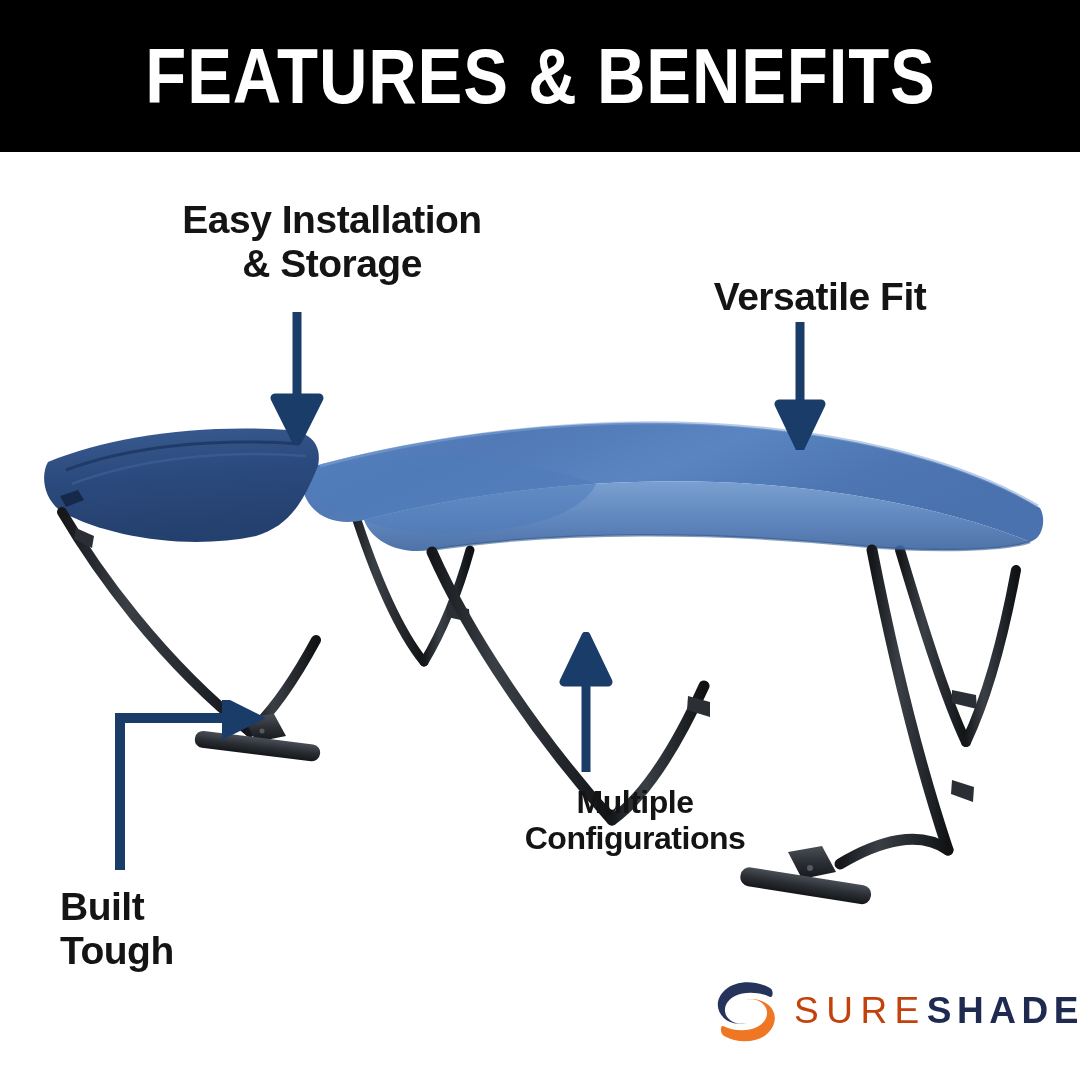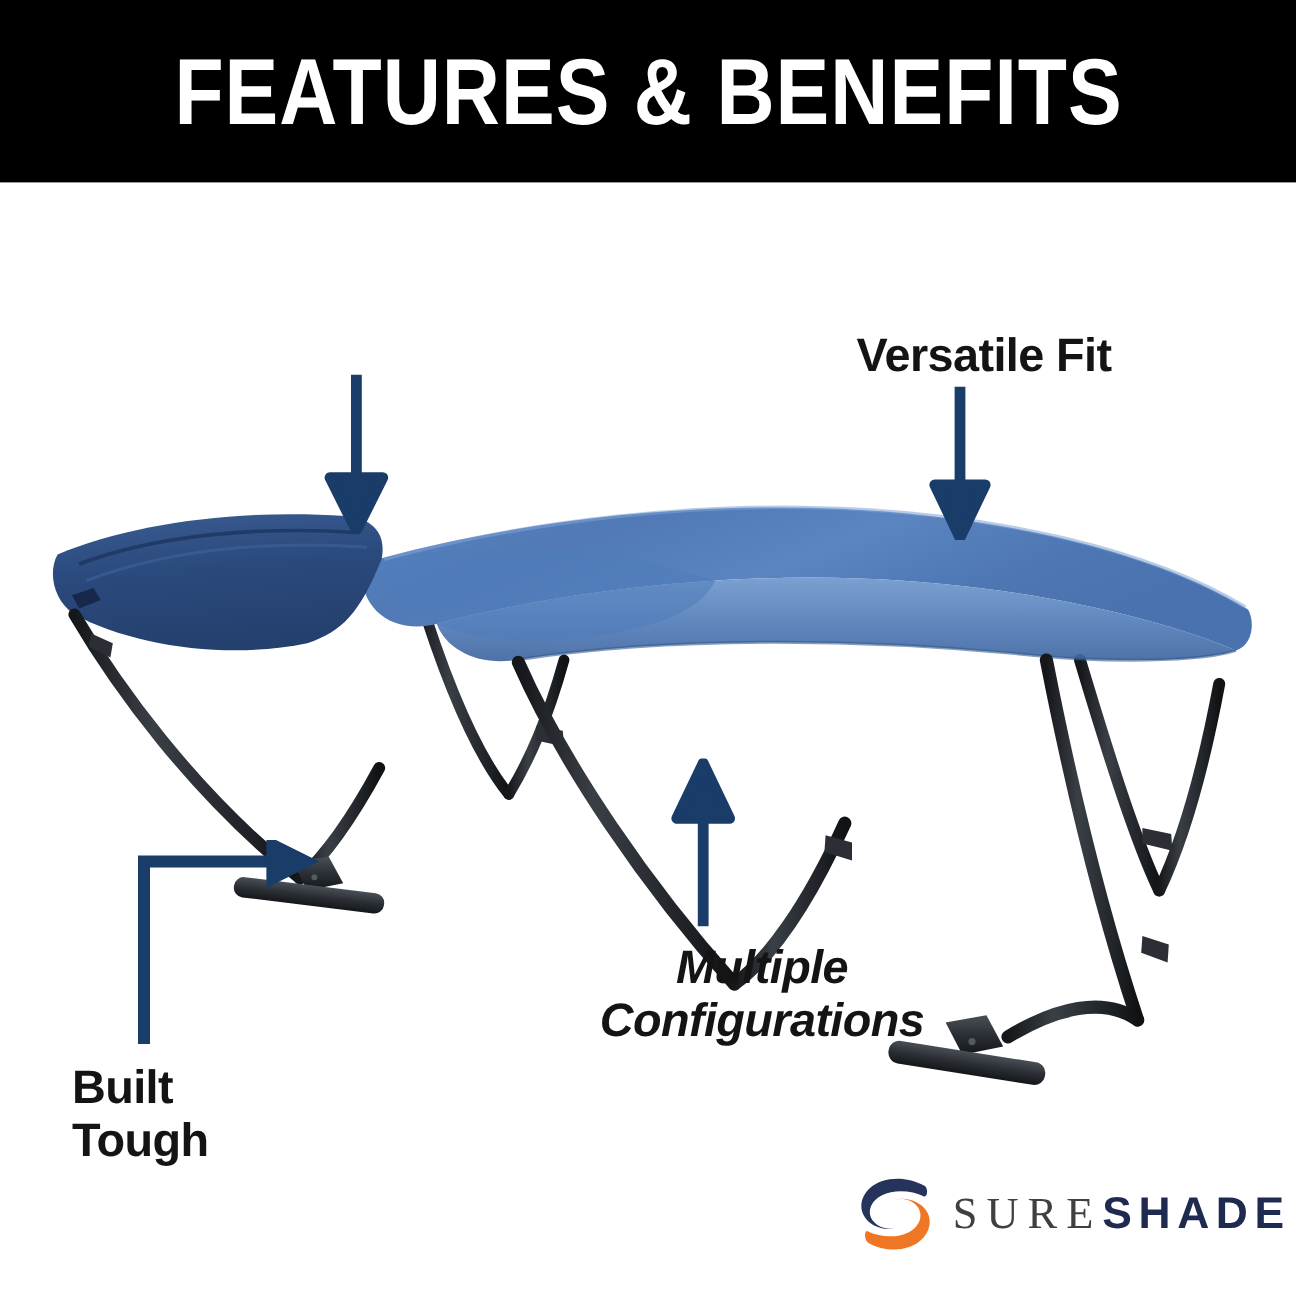--- a/index.html
+++ b/index.html
@@ -31,41 +31,41 @@
     position:absolute;
     color:#141414;
     font-family:"Liberation Sans", sans-serif;
     font-weight:bold;
     letter-spacing:-0.5px;
     line-height:1.12;
     white-space:pre-line;
   }
   #label-easy       { left:122px; top:198px;  width:420px; font-size:39px; text-align:center; }
   #label-versatile  { left:660px; top:255px;  width:320px; font-size:39px; text-align:center;margin-top:20px; }
-  #label-multiple   { left:470px; top:785px;  width:330px; font-size:39px; text-align:center;font-style:italic; }
+  #label-multiple   { left:470px; top:785px;  width:330px; font-size:32px; text-align:center; }
   #label-built      { left:60px;  top:885px;  width:230px; font-size:39px; text-align:left; }
 
   
   .arrow { position:absolute; }
   #arrow-easy      { left:262px; top:312px;  width:70px;  height:132px; }
   #arrow-versatile { left:770px; top:322px;  width:60px;  height:128px; }
   #arrow-multiple  { left:556px; top:632px;  width:60px;  height:140px; }
   #arrow-built     { left:110px; top:700px;  width:160px; height:172px; }
 
   
   #product { position:absolute; left:0px; top:400px; width:1080px; height:580px; }
 
   
   .logo { position:absolute; left:712px; top:975px; width:330px; height:72px;
           display:flex; align-items:center; }
   .logo-mark { width:70px; height:66px; flex:0 0 auto; }
   .logo-word { margin-left:12px; position:relative; display:flex; align-items:baseline; }
   .logo-sure {
-    color:#404040; font-size:37px; font-weight:300; letter-spacing:7.5px;
-    font-family:Liberation Serif, serif;
+    color:#c2410c; font-size:37px; font-weight:300; letter-spacing:7.5px;
+    font-family:Liberation Sans, sans-serif;
   }
   .logo-shade {
     color:#1e2a50; font-size:37px; font-weight:bold; letter-spacing:5.5px;
     font-family:"Liberation Sans", sans-serif;
   }
 </style>
 </head>
 <body>
 
 <div id="stage">
@@ -170,20 +170,22 @@
         <path d="M788,452 l34,-6 l14,26 l-34,7 z" fill="url(#foot)"></path>
         <rect x="742" y="466" width="132" height="19" rx="9" transform="rotate(9 742 466)" fill="url(#foot)"></rect>
         <circle cx="810" cy="468" r="3" fill="#55595f"></circle>
       </g>
 
       <path d="M688,296 l22,6 l0,15 l-23,-7 z" fill="#2b2f35"></path>
       <path d="M952,380 l22,7 l-1,15 l-22,-8 z" fill="#2b2f35"></path>
     </g>
   </svg>
 
+  <div class="label" id="label-easy">Easy Installation
+&amp; Storage</div>
   <svg class="arrow" id="arrow-easy" viewBox="0 0 70 132">
     <path d="M35,0 L35,92 M35,130 L13,86 L57,86 Z" stroke="#1a3c68" stroke-width="9" fill="#1a3c68" stroke-linejoin="round"></path>
   </svg>
 
   <div class="label" id="label-versatile">Versatile Fit</div>
   <svg class="arrow" id="arrow-versatile" viewBox="0 0 60 128">
     <path d="M30,0 L30,88 M30,126 L9,82 L51,82 Z" stroke="#1a3c68" stroke-width="9" fill="#1a3c68" stroke-linejoin="round"></path>
   </svg>
 
   <div class="label" id="label-multiple">Multiple

